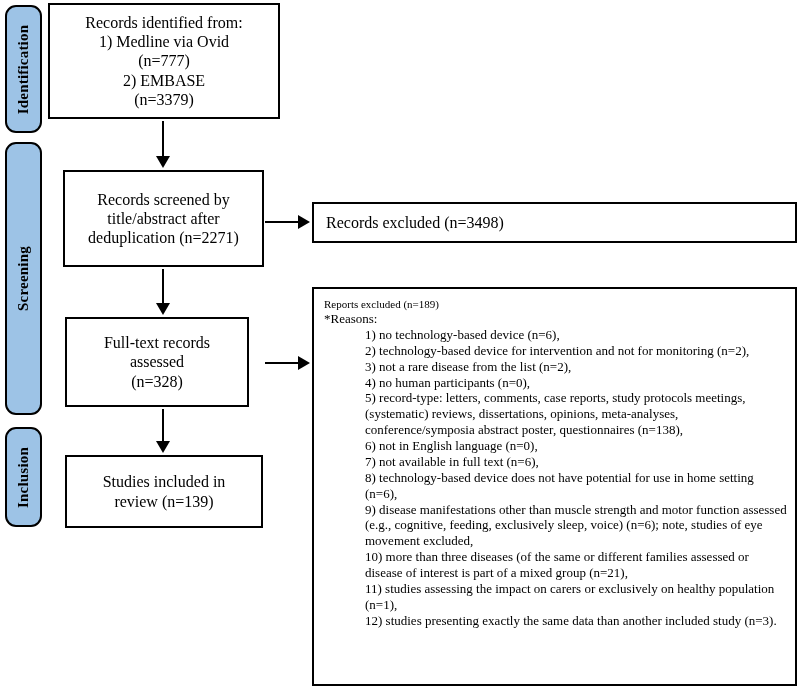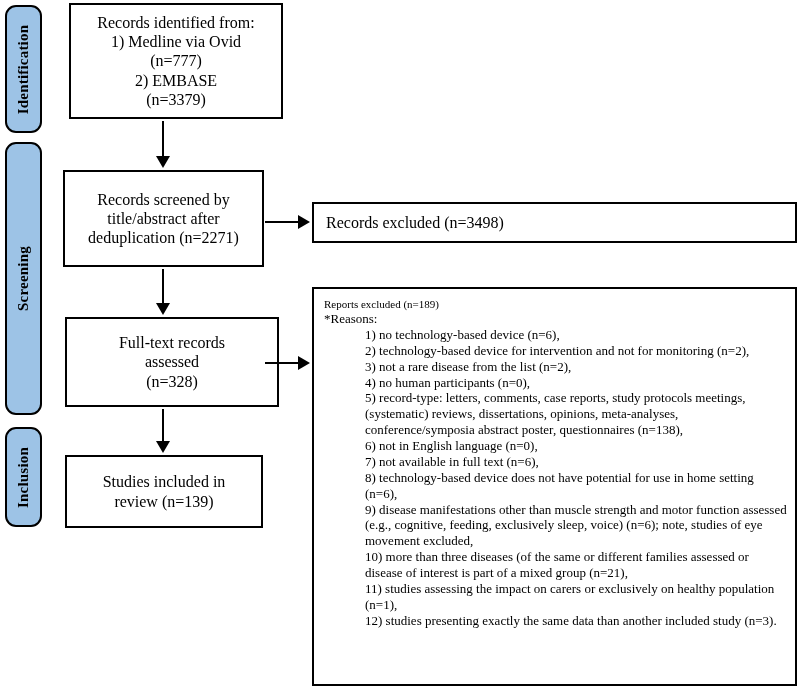--- a/index.html
+++ b/index.html
@@ -44,23 +44,23 @@
     background: #fff;
     border: 2px solid #000;
     display: flex;
     flex-direction: column;
     align-items: center;
     justify-content: center;
     text-align: center;
     font-size: 16px;
     line-height: 1.2;
   }
-  #box-identified { left: 69px; top: 3px;   width: 214px; height: 116px; font-family: Liberation Serif, serif; }
+  #box-identified { left: 48px; top: 3px;   width: 232px; height: 116px; font-family: Liberation Serif, serif; }
   #box-screened   { left: 63px; top: 170px; width: 201px; height: 97px;  }
-  #box-fulltext   { left: 65px; top: 317px; width: 214px; height: 90px;  }
+  #box-fulltext   { left: 65px; top: 317px; width: 184px; height: 90px;  }
   #box-included   { left: 65px; top: 455px; width: 198px; height: 73px;  }
 
   
   #box-records-excluded {
     position: absolute;
     left: 312px; top: 202px; width: 485px; height: 41px;
     background: #fff;
     border: 2px solid #000;
     display: flex;
     align-items: center;

